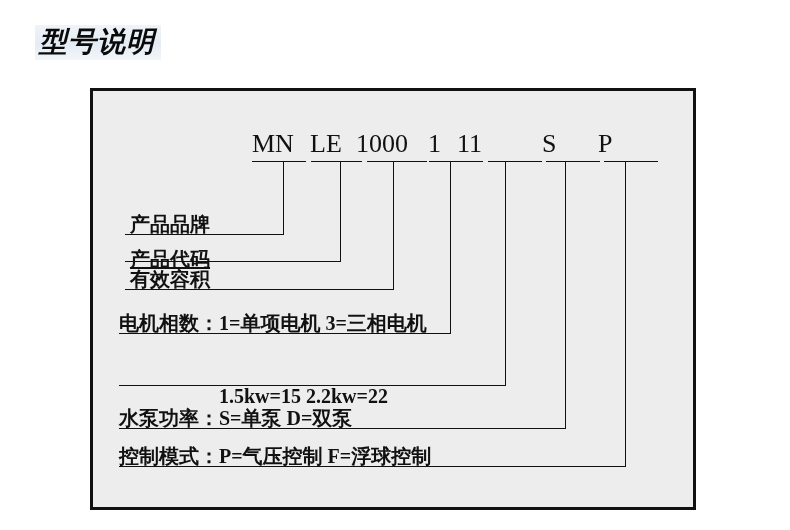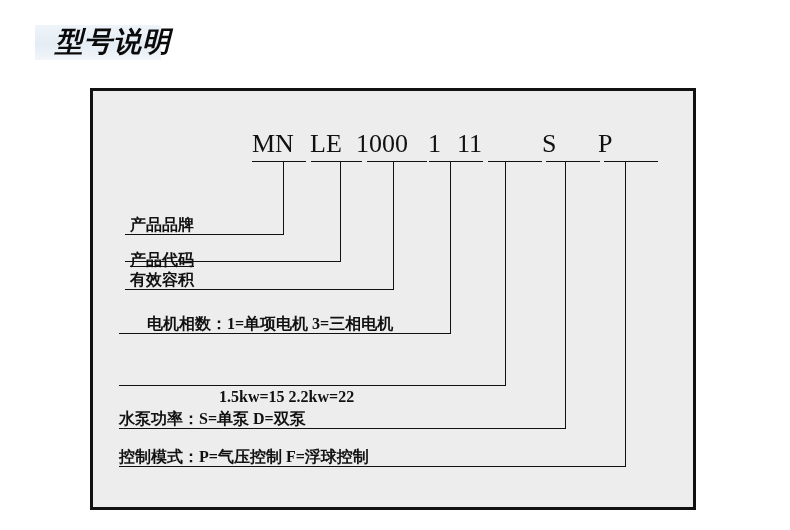--- a/index.html
+++ b/index.html
@@ -35,21 +35,21 @@
   }
   #title-text {
     position: relative;
     font-family: "Liberation Sans", "DejaVu Sans", sans-serif;
     font-weight: bold;
     font-style: italic;
     font-size: 28px;
     letter-spacing: 1px;
     color: #0a0a0a;
     line-height: 40px;
-    padding-left: 20px;
+    padding-left: 4px;
     white-space: nowrap;
   }
 
   
   #panel {
     position: absolute;
     left: 90px;
     top: 88px;
     width: 606px;
     height: 422px;
@@ -77,21 +77,21 @@
   
   .vline {
     position: absolute;
     width: 0;
     border-left: 1px solid #111111;
   }
 
   
   .desc-row {
     position: absolute;
-    font-size: 16px;
+    font-size: 20px;
     font-weight: bold;
     color: #111111;
     white-space: nowrap;
     line-height: 21px;
     font-family: "Liberation Serif", "DejaVu Serif", serif;
     text-align: center;
   }
   .desc-rule {
     position: absolute;
     height: 0;
@@ -141,21 +141,21 @@
 
   <div class="desc-row" style="left:130px; top:214px;">产品品牌</div>
   <div class="desc-rule" style="left:125px; top:234px; width:159px;"></div>
 
   <div class="desc-row" style="left:130px; top:249px;text-decoration:underline;">产品代码</div>
   <div class="desc-rule" style="left:125px; top:261px; width:216px;"></div>
 
   <div class="desc-row" style="left:130px; top:269px;">有效容积</div>
   <div class="desc-rule" style="left:125px; top:289px; width:269px;"></div>
 
-  <div class="desc-row" style="left:119px; top:313px;margin-left:28px;">电机相数：1=单项电机  3=三相电机</div>
+  <div class="desc-row" style="left:119px; top:313px;">电机相数：1=单项电机  3=三相电机</div>
   <div class="desc-rule" style="left:119px; top:333px; width:332px;"></div>
 
   <div class="desc-row" style="left:219px; top:386px;">1.5kw=15    2.2kw=22</div>
   <div class="desc-rule" style="left:119px; top:385px; width:387px;"></div>
 
   <div class="desc-row" style="left:119px; top:408px;">水泵功率：S=单泵    D=双泵</div>
   <div class="desc-rule" style="left:119px; top:428px; width:447px;"></div>
 
   <div class="desc-row" style="left:119px; top:446px;">控制模式：P=气压控制  F=浮球控制</div>
   <div class="desc-rule" style="left:119px; top:466px; width:507px;"></div>

